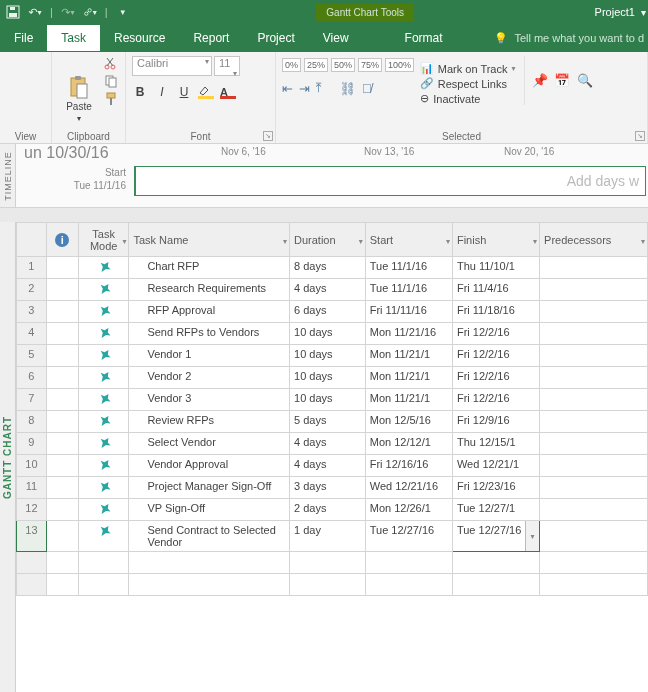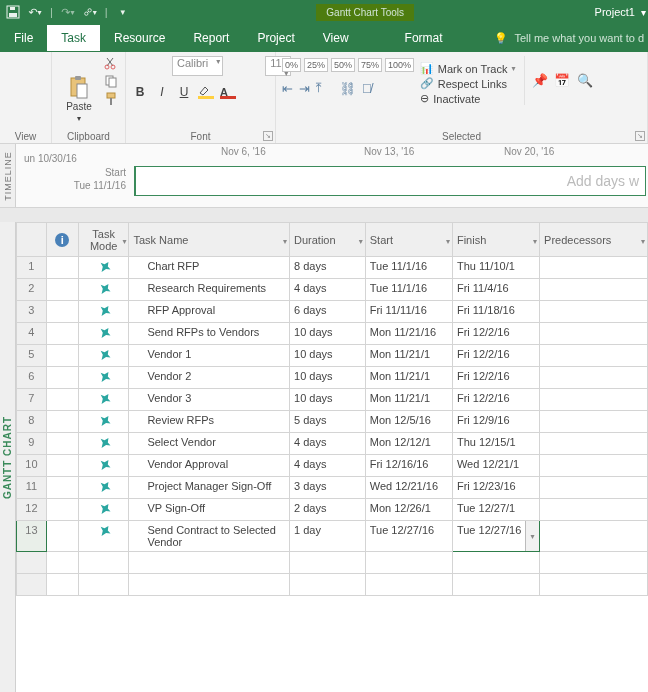--- a/index.html
+++ b/index.html
@@ -27,21 +27,21 @@
 .grp { border-right: 1px solid #e1e1e1; padding: 4px 6px 2px; display: flex; flex-direction: column; position: relative; }
 .grp-label { position: absolute; bottom: 1px; left: 0; right: 0; text-align: center; font-size: 10px; color: #6a6a6a; }
 .grp-body { flex: 1; display: flex; gap: 4px; }
 .vbtn { display: flex; flex-direction: column; align-items: center; justify-content: center; gap: 2px; width: 42px; font-size: 10px; color: #444; cursor: pointer; }
 .vbtn .big-icon { width: 24px; height: 24px; }
 .minicol { display: flex; flex-direction: column; gap: 4px; align-items: center; }
 .mini-icon { width: 14px; height: 14px; cursor: pointer; }
 
 
 .font-top { display: flex; gap: 2px; align-items: center; }
-.font-sel { border: 1px solid #c6c6c6; background: #fff; font-size: 11px; height: 20px; padding: 0 14px 0 4px; position: relative; color: #888; margin-left: 40px; }
+.font-sel { border: 1px solid #c6c6c6; background: #fff; font-size: 11px; height: 20px; padding: 0 14px 0 4px; position: relative; color: #888; }
 .font-name { width: 80px; } .font-size { width: 26px; }
 .font-bot { display: flex; gap: 6px; align-items: center; padding-top: 6px; }
 .fb { width: 16px; height: 16px; display: flex; align-items: center; justify-content: center; cursor: pointer; font-size: 12px; font-family: "Times New Roman", serif; }
 .color-sw { width: 16px; height: 14px; position: relative; cursor: pointer; }
 .color-sw .letter { font-size: 11px; font-weight: bold; }
 .color-sw .bar { position: absolute; bottom: 0; left: 0; width: 16px; height: 3px; }
 
 
 .sched-top { display: flex; gap: 3px; padding-bottom: 4px; height: 22px; align-items: center; }
 .pct { border: 1px solid #c6c6c6; background: #fff; font-size: 9px; padding: 1px 2px; cursor: pointer; color: #666; }
@@ -252,21 +252,21 @@
     <div class="grp-label">Selected</div>
     <div class="launcherbox">↘</div>
   </div>
 </div>
 
 <div class="timeline-strip">
   <div class="tl-side">
       <span>TIMELINE</span>
     </div>
   <div class="tl-body">
-    <div style="position:absolute;left:8px;top:9px;font-size:10px;color:#888">un 10/30/16</div>
+    <div style="position:absolute;left:8px;top:0;font-size:16px;color:#888">un 10/30/16</div>
     <div class="tl-dates">
       <span class="tl-date" style="left:205px">Nov 6, '16</span>
       <span class="tl-date" style="left:348px">Nov 13, '16</span>
       <span class="tl-date" style="left:488px">Nov 20, '16</span>
     </div>
     <div class="tl-start">
       <div>Start</div>
       <div>Tue 11/1/16</div>
     </div>
     <div class="tl-bar">

